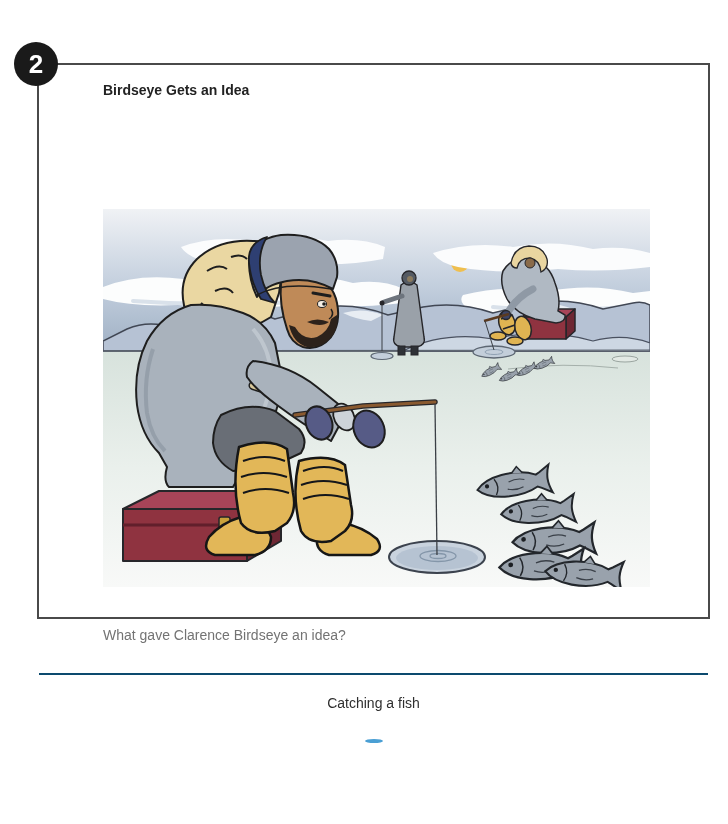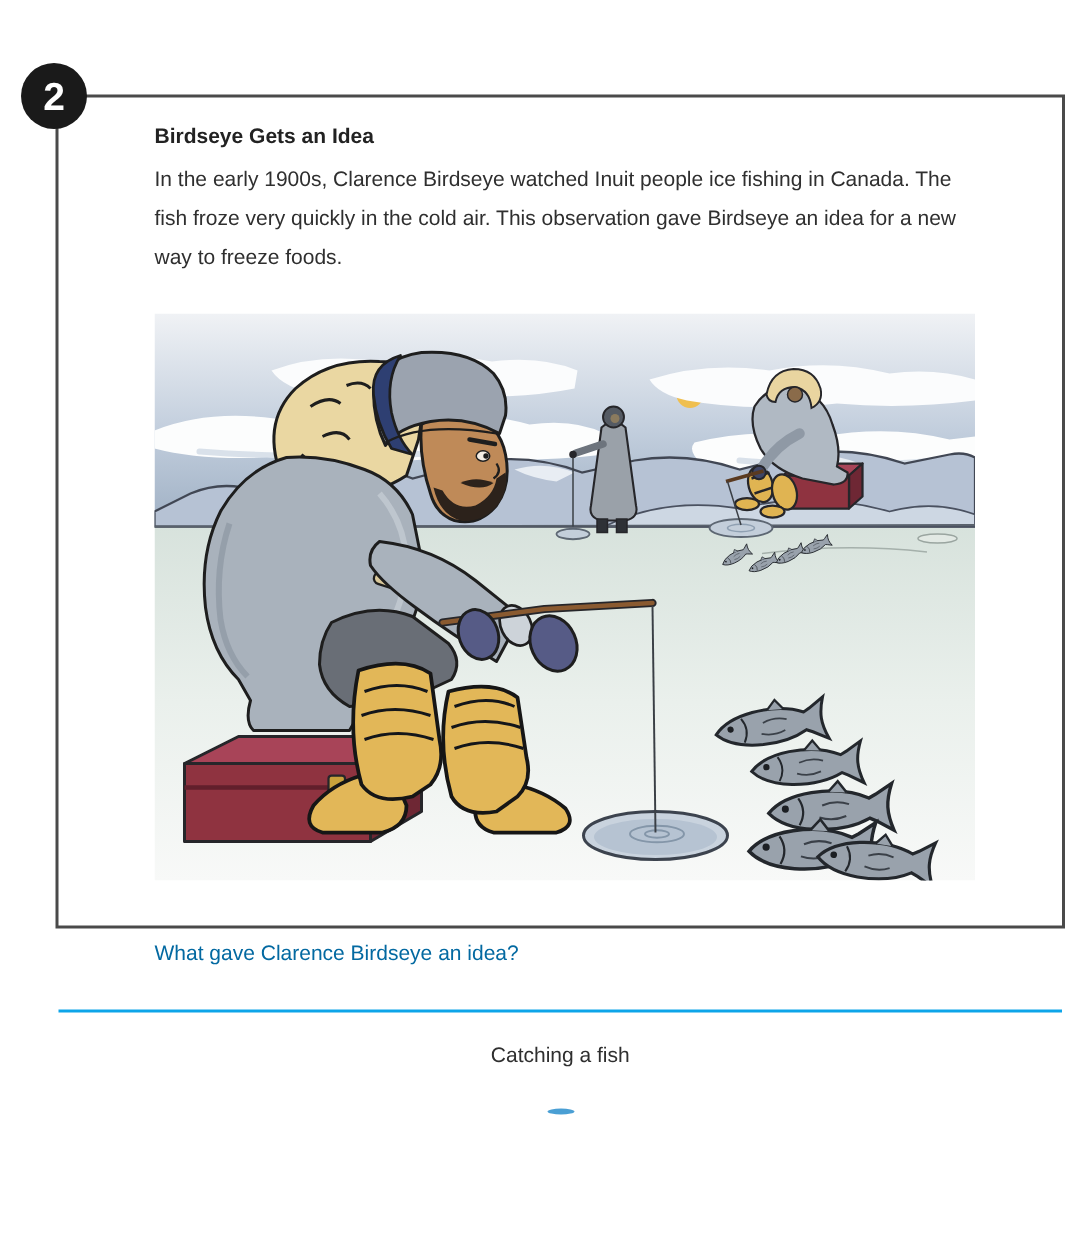--- a/index.html
+++ b/index.html
@@ -23,25 +23,25 @@
   }
   .passage {
     position:absolute; left:64px; top:41px; width:556px;
     font-size:14px; line-height:26px; color:#2f2f2f;
   }
   .illustration {
     position:absolute; left:64px; top:144px; width:547px; height:378px;
   }
   .prompt {
     position:absolute; left:64px; top:560px;
-    font-size:14px; line-height:20px; color:#0369a1;
+    font-size:14px; line-height:20px; color:#737373;
   }
   .options {
     position:absolute; left:0; right:0; bottom:0; top:608px;
-    border-top:2px solid #0ea5e9;
+    border-top:2px solid #0c4a6e;
     display:flex;
     gap:32px;
   }
   .option {
     flex:1 1 0; display:flex; flex-direction:column; align-items:center;
     cursor:pointer;
   }
   .option + .option { border-left:1px solid #b8b8b8; }
   .opt-label { margin-top:18px; font-size:14px; line-height:20px; color:#2f2f2f; }
   .radio {
@@ -55,21 +55,20 @@
 <div class="page">
 
   <div class="badge">
     <span>2</span>
   </div>
 
   <div class="qbox">
 
     <div class="title">Birdseye Gets an Idea</div>
 
-    <div class="passage">In the early 1900s, Clarence Birdseye watched Inuit people ice fishing in Canada. The fish froze very quickly in the cold air. This observation gave Birdseye an idea for a new way to freeze foods.</div>
 
     <svg class="illustration" viewBox="0 0 547 378" xmlns="http://www.w3.org/2000/svg">
       <defs>
         <linearGradient id="sky" x1="0" y1="0" x2="0" y2="1">
           <stop offset="0" stop-color="#f0f2f5"></stop>
           <stop offset="0.55" stop-color="#c2cedd"></stop>
           <stop offset="1" stop-color="#9fb0c4"></stop>
         </linearGradient>
         <linearGradient id="ice" x1="0" y1="0" x2="0" y2="1">
           <stop offset="0" stop-color="#d7e2dc"></stop>

